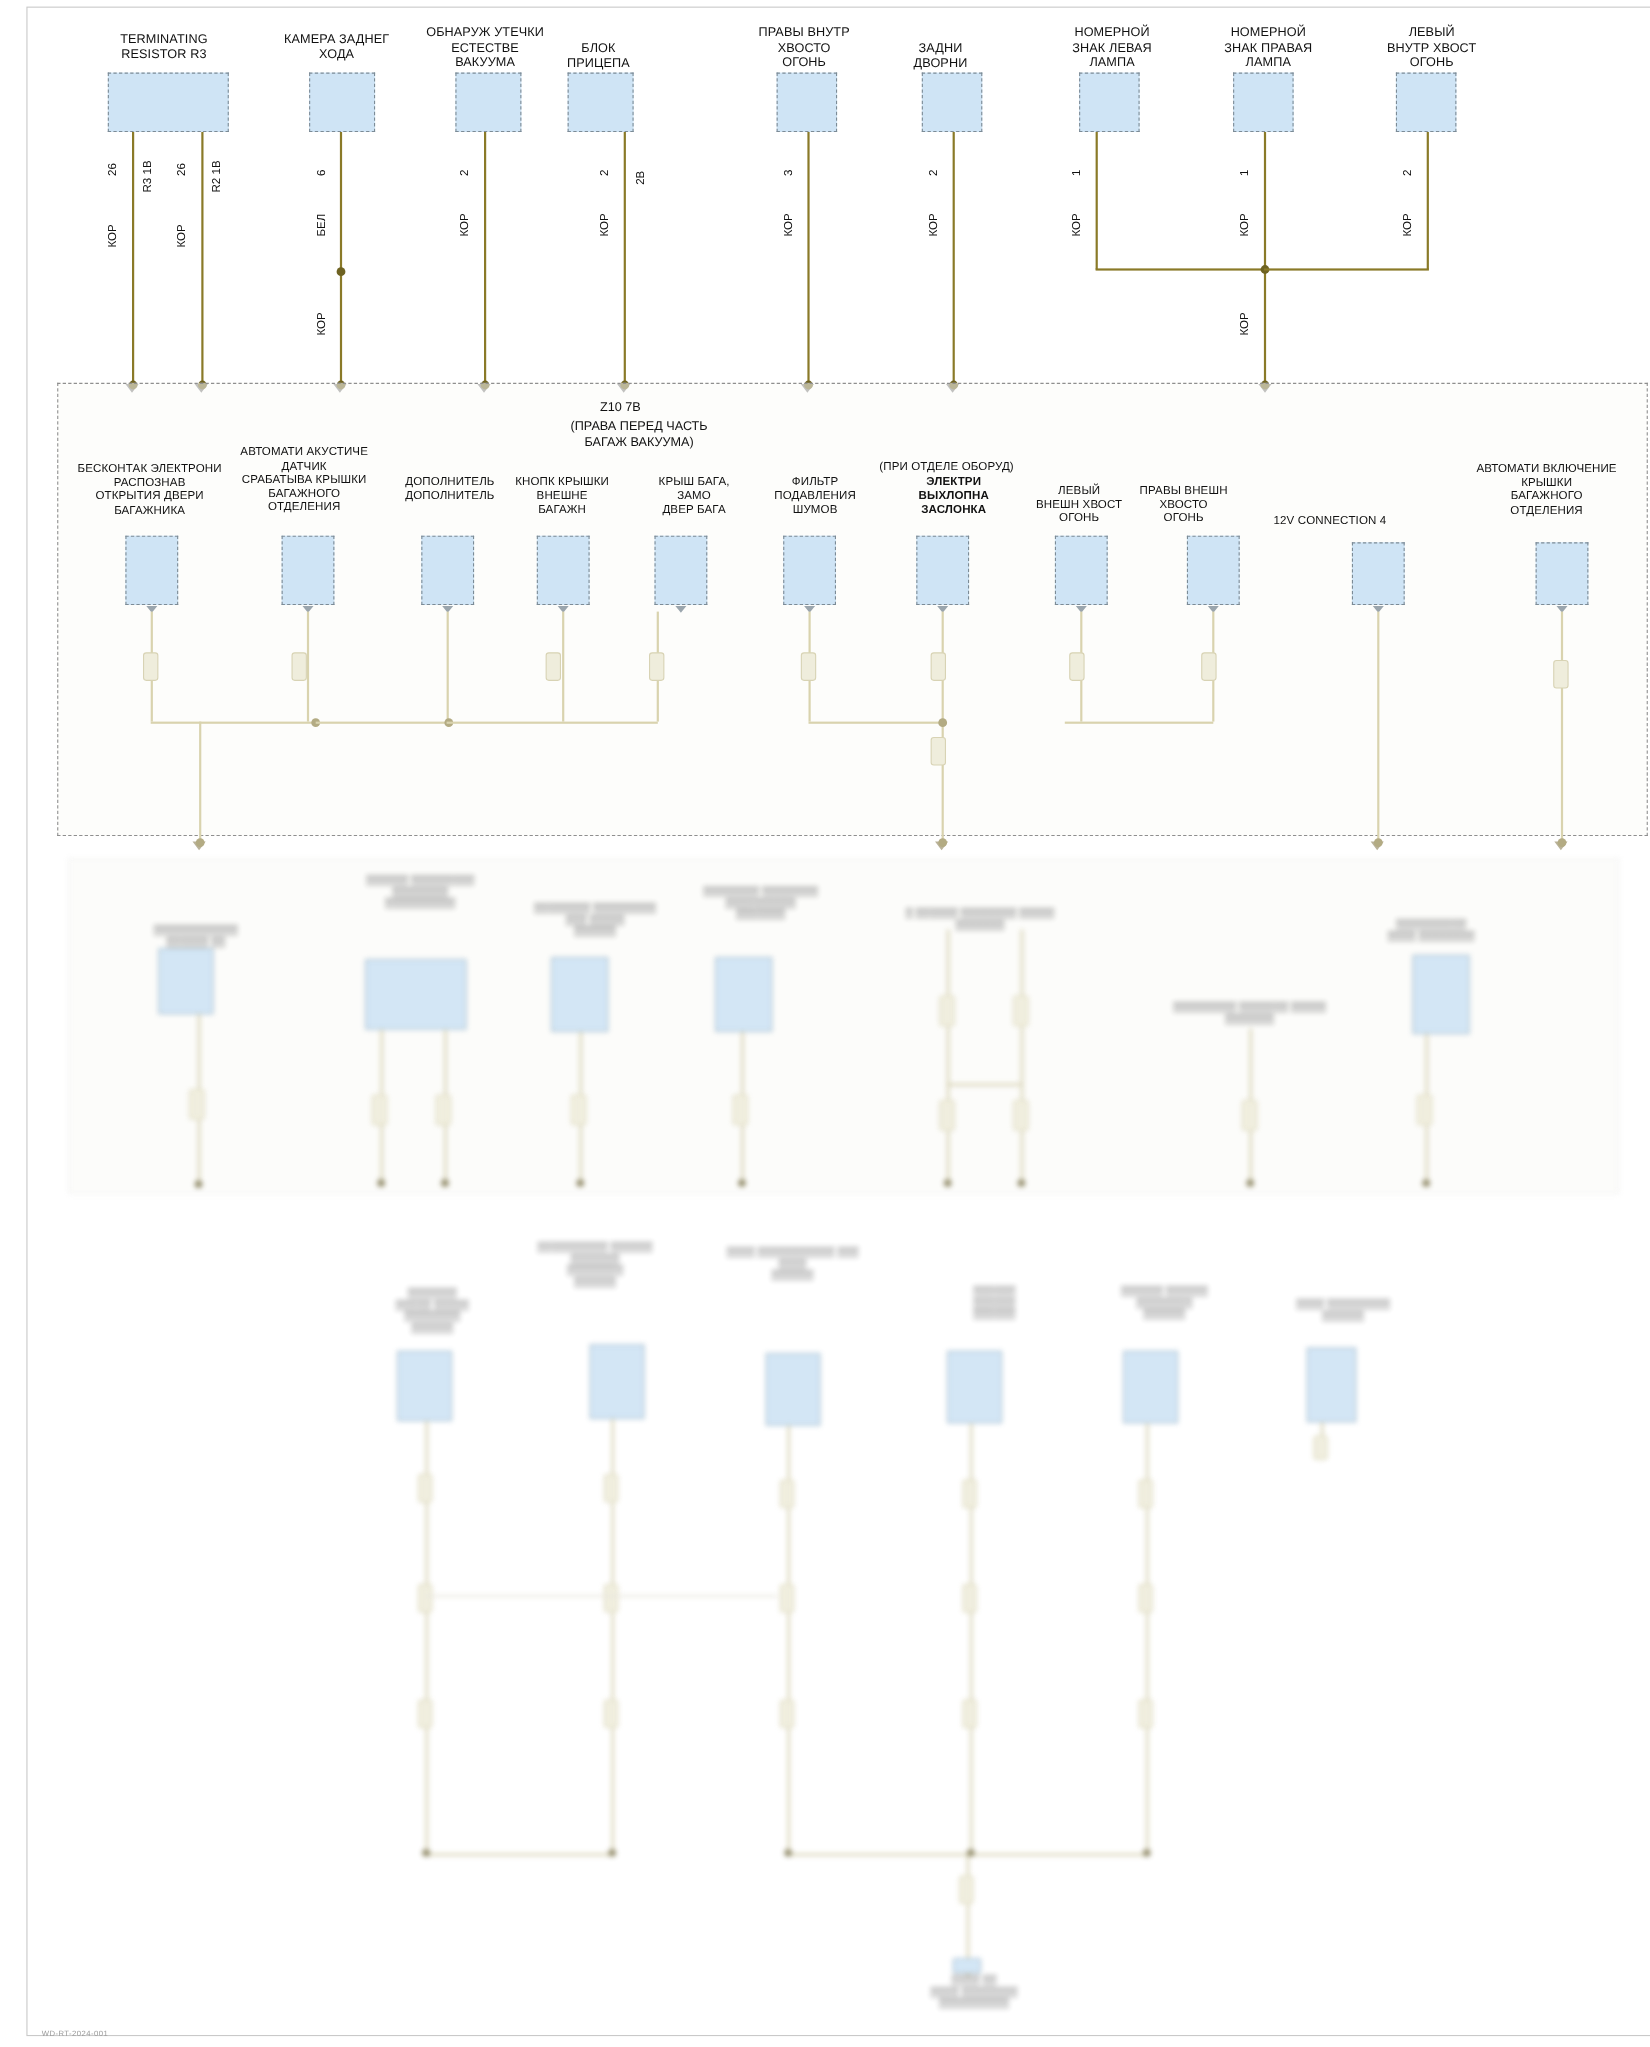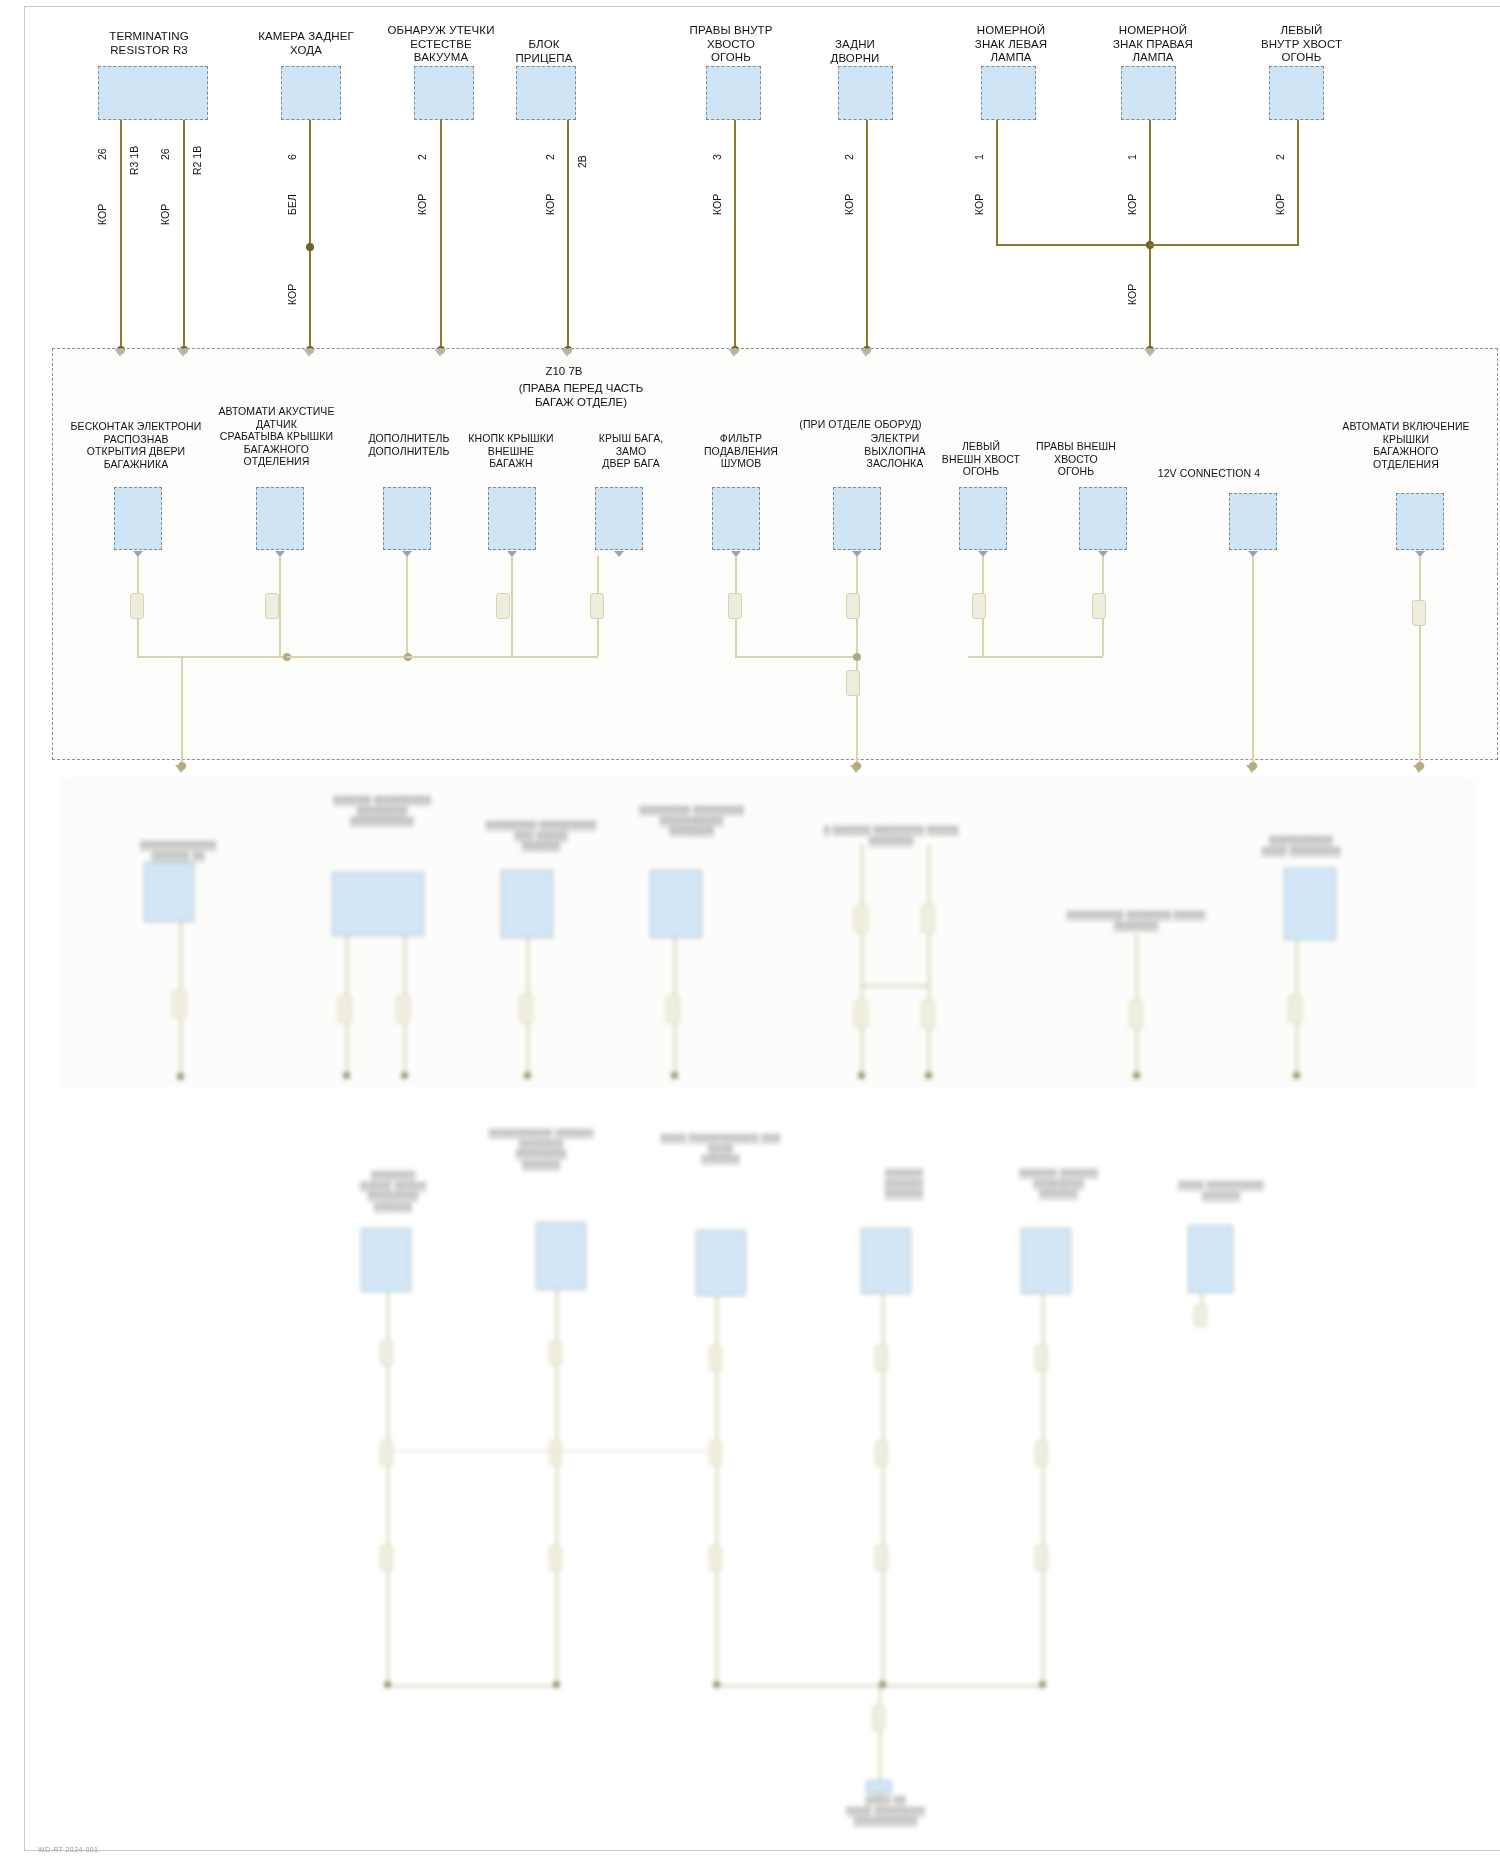--- a/index.html
+++ b/index.html
@@ -273,21 +273,21 @@
 ОГОНЬ</div>
   <div class="comp" style="left:1253px; top:66px; width:55px; height:54px;"></div>
   <div class="wire v" style="left:1281px; top:120px; height:125px;"></div>
   <div class="wtxt" style="left:1258px; top:160px;">2</div>
   <div class="wtxt" style="left:1258px; top:215px;">КОР</div>
   <div class="wire h" style="left:1133px; top:244px; width:150px;"></div>
 
   <div class="zone" style="left:36px; top:348px; width:1446px; height:412px;"></div>
   <div class="zone-title" style="left:413px; top:364px; width:270px;">Z10 7B</div>
   <div class="zone-title" style="left:430px; top:381px; width:270px;">(ПРАВА ПЕРЕД ЧАСТЬ
-БАГАЖ ОТДЕЛЕ)</div>
+БАГАЖ ВАКУУМА)</div>
 
   <div class="lbl small" style="left:762px; top:418px; width:165px;">(ПРИ ОТДЕЛЕ ОБОРУД)</div>
 
   <div class="lbl small" style="left:40px; top:420px; width:160px;">БЕСКОНТАК ЭЛЕКТРОНИ
 РАСПОЗНАВ
 ОТКРЫТИЯ ДВЕРИ
 БАГАЖНИКА</div>
   <div class="comp" style="left:98px; top:487px; width:48px; height:63px;"></div>
   <div class="arrowdn" style="left:117px; top:551px;"></div>
   <div class="wire palev" style="left:121px; top:556px; height:100px;"></div>
@@ -335,21 +335,21 @@
 
   <div class="lbl small" style="left:670px; top:432px; width:110px;">ФИЛЬТР
 ПОДАВЛЕНИЯ
 ШУМОВ</div>
   <div class="comp" style="left:696px; top:487px; width:48px; height:63px;"></div>
   <div class="arrowdn" style="left:715px; top:551px;"></div>
   <div class="wire palev" style="left:719px; top:556px; height:100px;"></div>
   <div class="bcap" style="left:712px; top:593px; width:14px; height:26px; border-radius:3px;"></div>
   <div class="wire paleh" style="left:719px; top:656px; width:120px;"></div>
 
-  <div class="lbl small" style="left:824px; top:432px; width:110px;">ЭЛЕКТРИ
+  <div class="lbl small" style="left:796px; top:432px; width:110px;font-weight:bold;">ЭЛЕКТРИ
 ВЫХЛОПНА
 ЗАСЛОНКА</div>
   <div class="comp" style="left:817px; top:487px; width:48px; height:63px;"></div>
   <div class="arrowdn" style="left:836px; top:551px;"></div>
   <div class="wire palev" style="left:840px; top:556px; height:210px;"></div>
   <div class="bcap" style="left:830px; top:593px; width:14px; height:26px; border-radius:3px;"></div>
   <div class="bcap" style="left:830px; top:670px; width:14px; height:26px; border-radius:3px;"></div>
   <div class="dot pale" style="left:837px; top:653px;"></div>
   <div class="gnd pale" style="left:834px; top:765px;"></div>
   <div class="dot pale" style="left:837px; top:762px;"></div>

